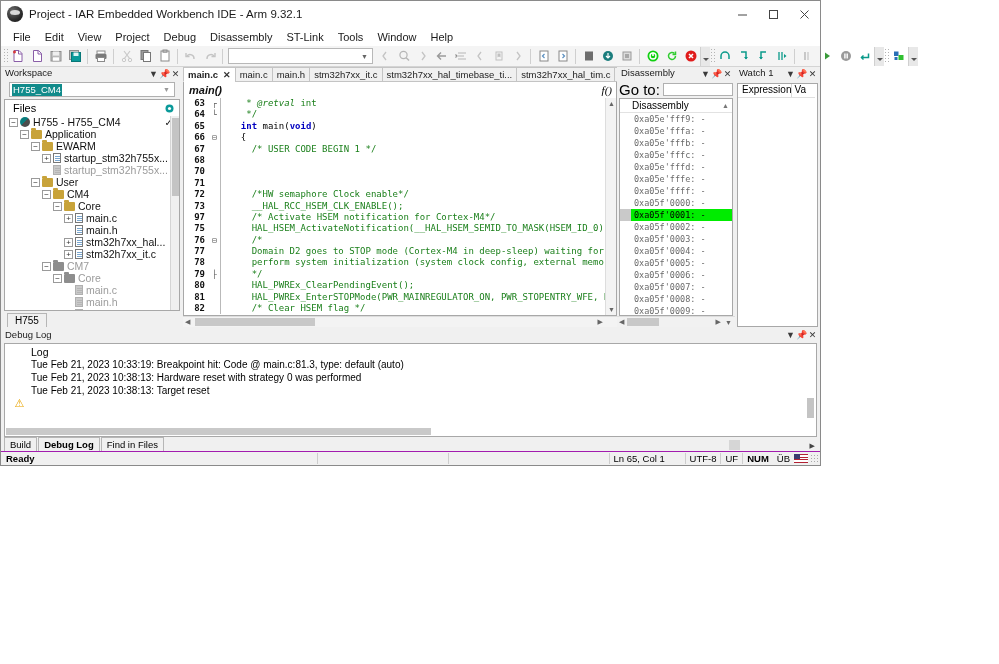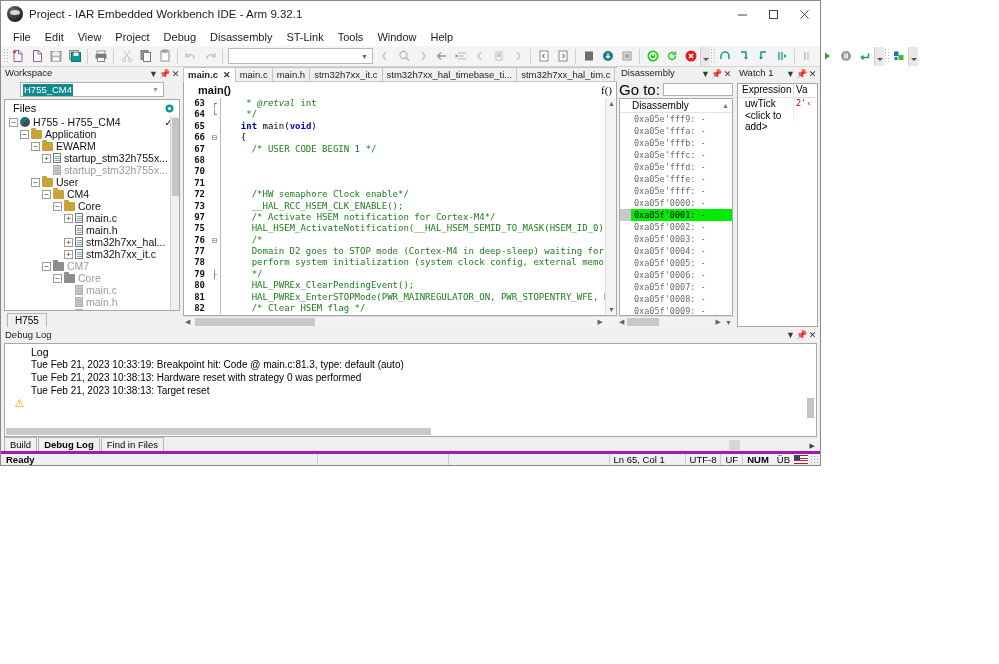--- a/index.html
+++ b/index.html
@@ -96,21 +96,21 @@
     height: 15px; display: flex; align-items: flex-start;
     background: #f0f0f0; padding: 0 2px 0 4px; flex: none;
   }
   .panel-title { font-size: 9.5px; color: #1a1a1a; flex: 1; white-space: nowrap; overflow: hidden; }
   .ph-btn { width: 11px; height: 13px; display: flex; align-items: center; justify-content: center;
             font-size: 9px; color: #3a3a3a; }
 
   
   .ws { width: 182px; flex: none; }
   .ws-combo {
-    height: 15px; margin: 0 19px; background: #fff;
+    height: 15px; margin: 0 8px; background: #fff;
     border: 1px solid #b0b0b0; display: flex; align-items: center;
     padding: 0 2px; flex: none;
   }
   .ws-combo .sel {
     background: #118b8b; color: #fff; font-size: 9.5px;
     padding: 0 1px; line-height: 12px;
   }
   .ws-combo .arw { margin-left: auto; font-size: 7px; color: #999; padding-right: 2px; }
   .ws-body {
     flex: 1; margin: 2px 3px 0 3px; background: #fff;
@@ -190,21 +190,21 @@
   }
   .etab.active { background: #fff; font-weight: bold; border-bottom-color: #fff; }
   .etab .x { margin-left: 5px; font-size: 9px; color: #333; font-weight: bold; }
   .tab-overflow {
     margin-left: auto; width: 16px; display: flex; align-items: center;
     justify-content: center; font-size: 8px; color: #333;
   }
   .funcbar {
     height: 16px; background: #fff; border-left: 1px solid #a8a8a8;
     border-right: 1px solid #a8a8a8; display: flex; align-items: center;
-    padding-left: 14px; flex: none;
+    padding-left: 5px; flex: none; font-style: italic;
   }
   .funcbar .fn { font-size: 11px; font-weight: bold; color: #111; }
   .funcbar .fx { margin-left: auto; font-size: 11px; padding-right: 4px; font-family: "Liberation Serif", serif; }
   .code-wrap {
     flex: 1; background: #fff; border: 1px solid #a8a8a8; border-top: none;
     display: flex; min-height: 0; position: relative; overflow: hidden;
   }
   .code-area {
     flex: 1; position: relative; overflow: hidden;
     font-family: "DejaVu Sans Mono", monospace; font-size: 9px; line-height: 11.4px;
@@ -263,21 +263,21 @@
     height: 11px; background: #f1f1f1; border-top: 1px solid #ddd;
     display: flex; align-items: center; flex: none; position: relative;
   }
   .dis-foot .thumb { position: absolute; left: 10px; top: 1px; height: 8px; width: 32px; background: #c8c8c8; }
   .dis-foot .ar { font-size: 7px; color: #666; position: absolute; }
 
   
   .watch { width: 85px; flex: none; }
   .watch-body {
     flex: 1; margin: 1px 2px 0 2px; background: #fff; border: 1px solid #a8a8a8;
-    display: flex; flex-direction: column; min-height: 0; overflow: hidden;
+    display: flex; flex-direction: row; min-height: 0; overflow: hidden;
   }
   .wcols { height: 14px; display: flex; font-size: 10px; border-bottom: 1px solid #e0e0e0; flex: none; }
   .wcols .c1 { flex: 1; padding-left: 4px; }
   .wcols .c2 { width: 24px; border-left: 1px solid #d8d8d8; padding-left: 2px; }
   .wrow { height: 12px; display: flex; font-size: 10px; }
   .wrow .c1 { flex: 1; padding-left: 7px; }
   .wrow .c2 { width: 24px; border-left: 1px solid #ececec; padding-left: 2px; color: #c00000;
               font-family: "DejaVu Sans Mono", monospace; font-size: 8.5px; overflow: hidden; }
 
   
@@ -304,21 +304,21 @@
   
   .btabs { height: 14px; display: flex; align-items: flex-end; padding-left: 3px; flex: none; position: relative; }
   .btab {
     background: #f0f0f0; border: 1px solid #b6b6b6; border-bottom: none;
     font-size: 9.5px; padding: 0 5px; line-height: 13px; margin-right: 1px;
   }
   .btab.active { font-weight: bold; background: #f0f0f0; }
   .btabs .resizebox { position: absolute; right: 80px; bottom: 1px; width: 11px; height: 10px; background: #d6d6d6; }
   .btabs .rarrow { position: absolute; right: 5px; bottom: 1px; font-size: 7px; color: #444; }
   .statusbar {
-    height: 14px; background: #f0f0f0; border-top: 3px solid #a21caf;
+    height: 14px; background: #f0f0f0; border-top: 1px solid #a21caf;
     display: flex; align-items: center; font-size: 9.5px; flex: none;
   }
   .st-ready { font-weight: bold; padding-left: 5px; }
   .st-sep { width: 1px; height: 11px; background: #cdcdcd; }
   .st-cell { padding: 0 4px; white-space: nowrap; }
   .flag {
     width: 14px; height: 9px; position: relative; overflow: hidden;
     background: linear-gradient(#b22234 0 14%, #fff 14% 28%, #b22234 28% 42%, #fff 42% 56%,
                 #b22234 56% 70%, #fff 70% 85%, #b22234 85% 100%);
   }

